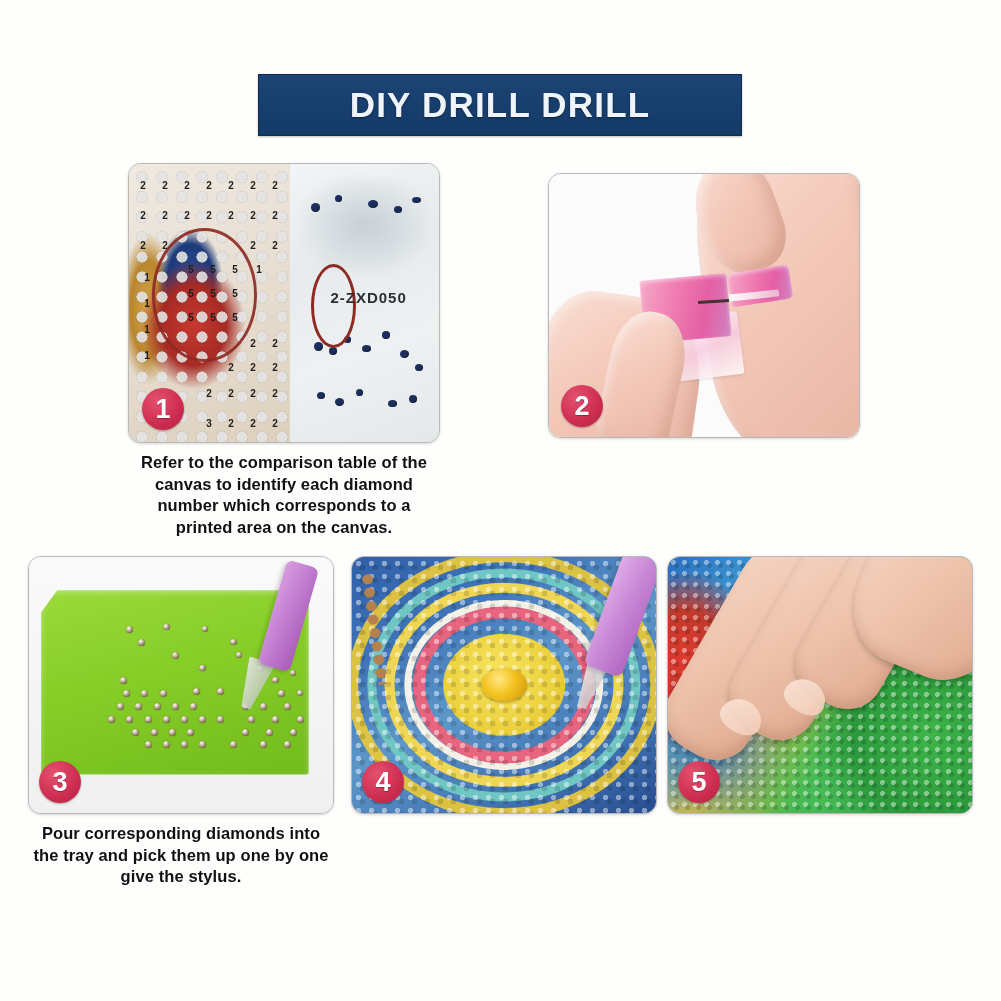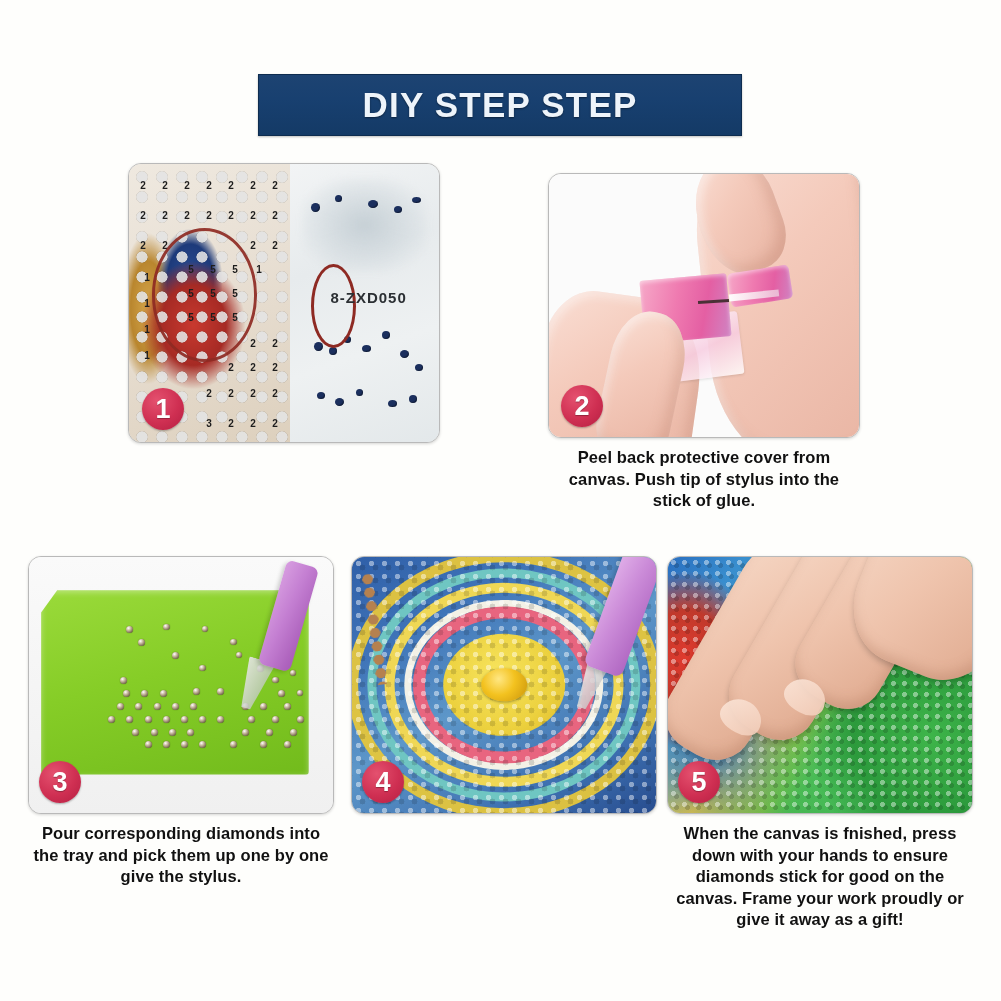--- a/index.html
+++ b/index.html
@@ -339,21 +339,21 @@
     background: linear-gradient(120deg, #fbe5d8, #f2cdb9);
     border-radius: 50% 50% 45% 45% / 60% 60% 40% 40%;
     z-index: 16;
     opacity: .9;
   }
 </style>
 </head>
 <body>
 
 <div class="banner">
-  <div class="banner-title">DIY STEP STEP</div>
+  <div class="banner-title">DIY DRILL DRILL</div>
 </div>
 
 <div class="step" style="left:128px; top:163px; width:312px;">
   <div class="photo" style="height:278px;">
     <div class="photo-inner">
 
       <div class="p1-canvas">
         <div class="p1-dots"></div>
         <div class="p1-grid-nums">
           <span class="p1-num" style="left:4px;top:12px;">2</span>
@@ -419,27 +419,28 @@
         <div class="p1-drill" style="left:48%;top:65%;width:9px;height:7px;"></div>
         <div class="p1-drill" style="left:62%;top:60%;width:8px;height:8px;"></div>
         <div class="p1-drill" style="left:74%;top:67%;width:9px;height:8px;"></div>
         <div class="p1-drill" style="left:84%;top:72%;width:8px;height:7px;"></div>
         <div class="p1-drill" style="left:18%;top:82%;width:8px;height:7px;"></div>
         <div class="p1-drill" style="left:30%;top:84%;width:9px;height:8px;"></div>
         <div class="p1-drill" style="left:44%;top:81%;width:7px;height:7px;"></div>
         <div class="p1-drill" style="left:66%;top:85%;width:9px;height:7px;"></div>
         <div class="p1-drill" style="left:80%;top:83%;width:8px;height:8px;"></div>
         <div class="p1-label-ellipse"></div>
-        <div class="p1-label">8-ZXD050</div>
+        <div class="p1-label">2-ZXD050</div>
       </div>
     </div>
     <div class="badge" style="left:13px; bottom:12px;">
       <span>1</span>
     </div>
   </div>
+  <div class="caption">Refer to the comparison table of the canvas to identify each diamond number which corresponds to a printed area on the canvas.</div>
 </div>
 
 <div class="step" style="left:548px; top:173px; width:312px;">
   <div class="photo" style="height:263px;">
     <div class="photo-inner">
       <div class="p2-bg"></div>
 
       <div class="p2-hand" style="right:-6%; top:-14%; width:56%; height:124%; border-radius:42% 18% 22% 46%/30% 16% 22% 34%; transform:rotate(-6deg);"></div>
       <div class="p2-hand" style="right:26%; top:-6%; width:26%; height:44%; border-radius:50% 46% 40% 44%/52% 40% 34% 46%; transform:rotate(-20deg);"></div>
 
@@ -450,21 +451,20 @@
 
       <div class="p2-pink" style="left:30%; top:39%; width:28%; height:24%; border-radius:3px; transform:rotate(-5deg); z-index:11;"></div>
       <div class="p2-wrap" style="left:34%; top:54%; width:28%; height:24%; transform:rotate(-7deg); z-index:10; border-radius:3px;"></div>
       <div style="position:absolute; left:48%; top:48%; width:10%; height:3px; background:#4a3136; transform:rotate(-4deg); z-index:13;"></div>
       <div style="position:absolute; left:58%; top:45%; width:16%; height:7px; background:linear-gradient(90deg, rgba(255,255,255,.95), rgba(240,240,240,.6)); transform:rotate(-6deg); z-index:12;"></div>
     </div>
     <div class="badge" style="left:12px; bottom:10px;">
       <span>2</span>
     </div>
   </div>
-  <div class="caption">Peel back protective cover from canvas. Push tip of stylus into the stick of glue.</div>
 </div>
 
 <div class="step" style="left:28px; top:556px; width:306px;">
   <div class="photo" style="height:256px;">
     <div class="photo-inner">
       <div class="p3-bg"></div>
       <div class="p3-tray"></div>
       <div style="position:absolute; inset:0;">
         <div class="p3-diamond" style="left:32%;top:27%;width:7px;height:7px;"></div>
         <div class="p3-diamond" style="left:44%;top:26%;width:7px;height:6px;"></div>
@@ -562,14 +562,13 @@
       <div class="p5-finger" style="left:33%; top:-18%; width:30%; height:92%; transform:rotate(30deg);"></div>
       <div class="p5-finger" style="left:54%; top:-26%; width:30%; height:88%; transform:rotate(30deg);"></div>
       <div class="p5-finger" style="right:-14%; top:-24%; width:50%; height:70%; border-radius:36%; transform:rotate(22deg);"></div>
       <div class="p5-nail" style="left:17%; top:56%; width:14%; height:13%; transform:rotate(30deg);"></div>
       <div class="p5-nail" style="left:38%; top:48%; width:14%; height:13%; transform:rotate(30deg);"></div>
     </div>
     <div class="badge" style="left:10px; bottom:10px;">
       <span>5</span>
     </div>
   </div>
-  <div class="caption">When the canvas is fnished, press down with your hands to ensure diamonds stick for good on the canvas. Frame your work proudly or give it away as a gift!</div>
 </div>
 
 </body></html>

